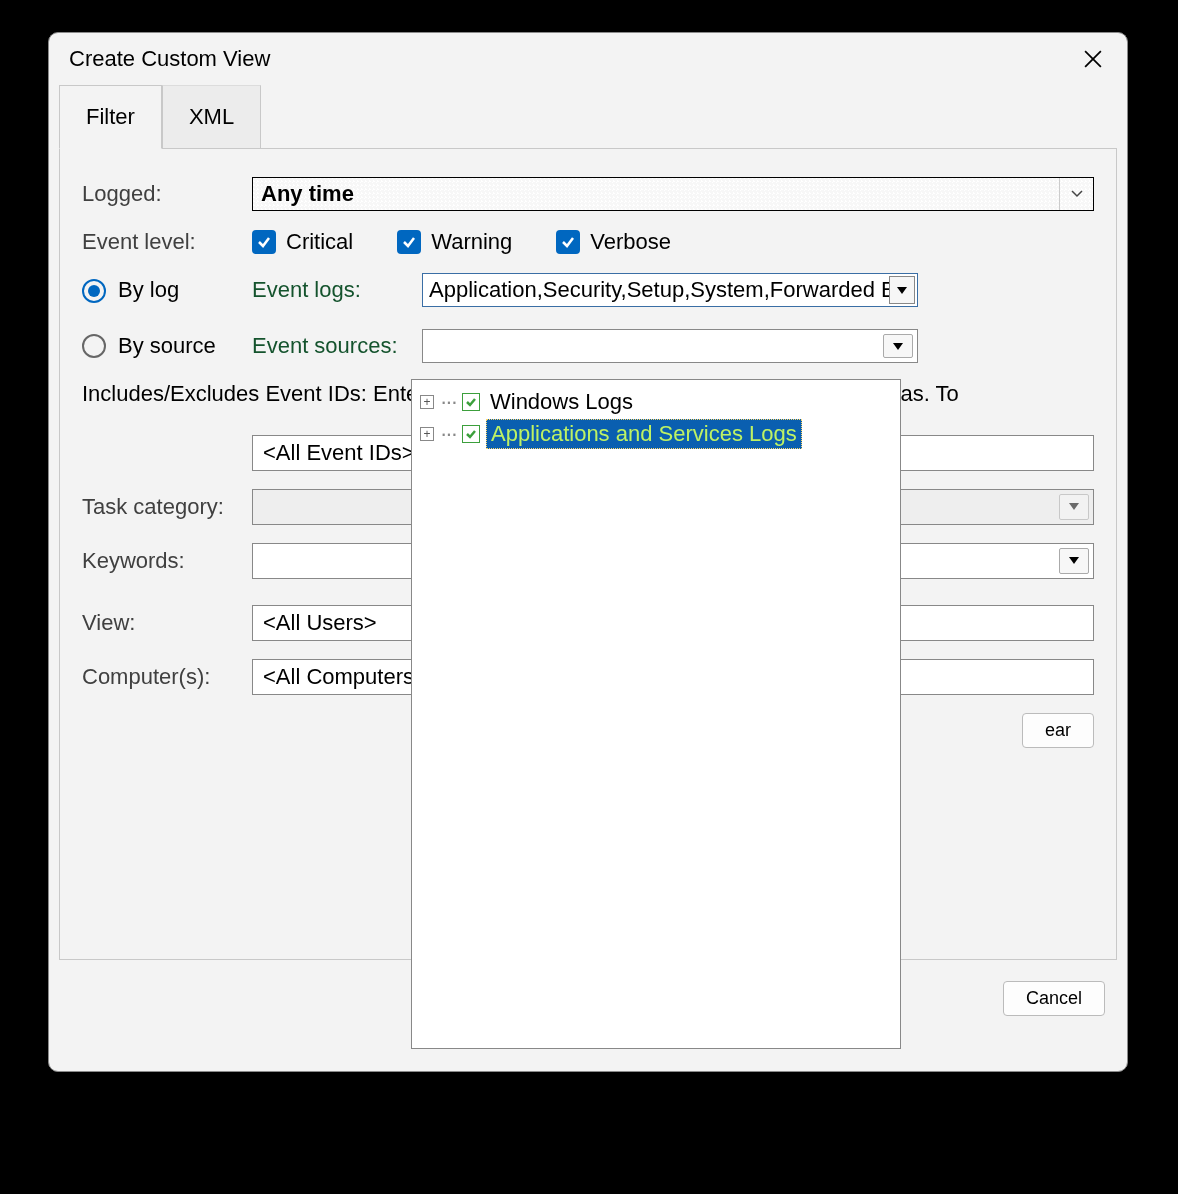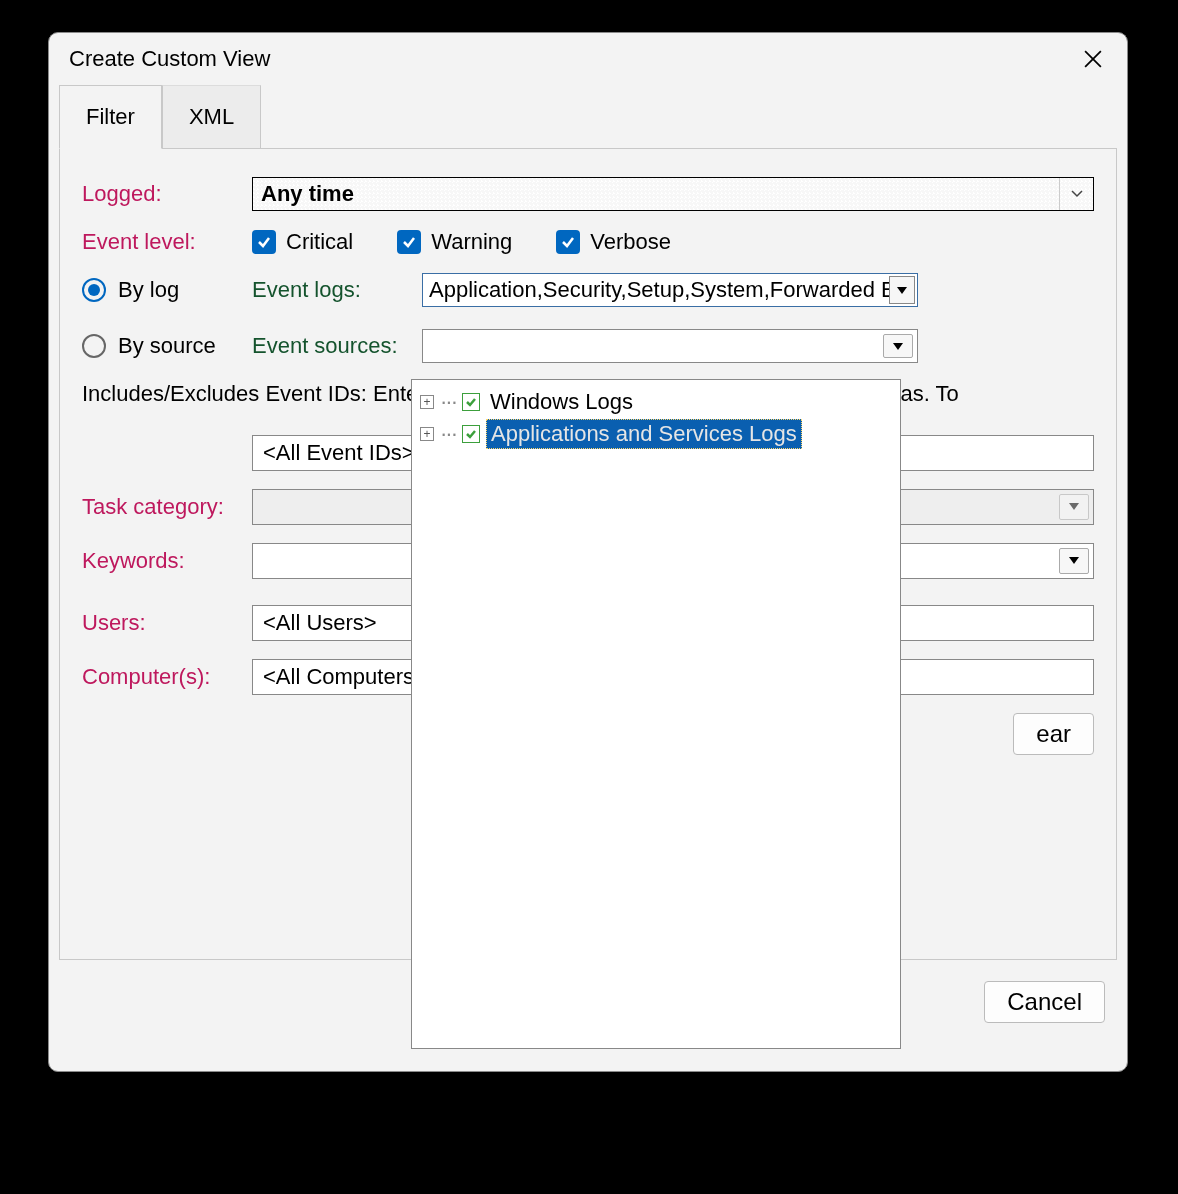--- a/index.html
+++ b/index.html
@@ -18,21 +18,21 @@
 .tab { padding:18px 26px; font-size:22px; color:#000; background:#ececec; border:1px solid #c8c8c8; border-bottom:none; cursor:pointer; }
 .tab.active { background:#f3f3f3; border-bottom:1px solid #f3f3f3; position:relative; z-index:2; }
 .tab:not(.active) { border-top-color:#dcdcdc; }
 
 .panel {
   margin:0 10px 10px 10px; padding:28px 22px 22px 22px;
   border:1px solid #c8c8c8; background:#f3f3f3; position:relative; top:-1px;
   height:812px;
 }
 .row { display:flex; align-items:center; margin-bottom:18px; }
-.label { width:170px; font-size:22px; color:#be185d; flex:none; }
+.label { width:170px; font-size:22px; color:#404040; flex:none; }
 .select-wide {
   flex:1; height:34px; border:1px solid #000; background:#fff; display:flex;
   align-items:center; padding:0 8px; font-size:22px; justify-content:space-between;
   position:relative;
   font-weight:bold;
 }
 .select-wide .caret { position:absolute; right:0; top:0; height:100%; width:34px; display:flex; align-items:center; justify-content:center; border-left:1px solid #ccc; }
 .select-wide .caret svg { width:12px; height:8px; }
 .select-wide.hatched {
   background-image: linear-gradient(45deg, #fff 25%, transparent 25%, transparent 75%, #fff 75%),
@@ -73,35 +73,35 @@
 .info-text { font-size:22px; color:#000; line-height:1.35; margin:16px 0 10px 0; }
 
 .field-row { display:flex; align-items:center; margin-bottom:18px; }
 .field-row .label { width:170px; }
 .textinput { flex:1; height:36px; border:1px solid #888; background:#fff; padding:0 10px; font-size:22px; display:flex; align-items:center; }
 .textinput.disabled { background:#eee; }
 .dd-inline { position:absolute; right:4px; top:4px; bottom:4px; width:30px; border:1px solid #aaa; border-radius:2px; background:#f7f7f7; display:flex; align-items:center; justify-content:center; }
 .dd-inline::after { content:""; border-left:5px solid transparent; border-right:5px solid transparent; border-top:7px solid #000; }
 
 .clear-row { display:flex; justify-content:flex-end; margin-top:4px; }
-.btn { padding:6px 22px; font-size:24px; border:1px solid #bbb; border-radius:4px; background:#fdfdfd; cursor:pointer; }
+.btn { padding:6px 22px; font-size:18px; border:1px solid #bbb; border-radius:4px; background:#fdfdfd; cursor:pointer; }
 
 .footer { display:flex; justify-content:flex-end; padding:10px 22px 0 22px; }
 
 .tree-popup {
   position:absolute; left:362px; top:346px; width:490px; height:670px;
   background:#fff; border:1px solid #888; z-index:50; padding:6px 8px; font-size:22px;
 }
 .tree-node { display:flex; align-items:center; gap:6px; height:32px; }
 .expander { width:14px; height:14px; border:1px solid #888; background:#fff; display:flex; align-items:center; justify-content:center; font-size:12px; line-height:1; color:#555; }
 .dots { color:#888; letter-spacing:-2px; }
 .tcheck { width:18px; height:18px; border:1px solid #3c9f3c; display:flex; align-items:center; justify-content:center; }
 .tcheck svg { width:12px; height:12px; stroke:#3c9f3c; stroke-width:2.5; fill:none; }
 .tree-label { padding:1px 4px;text-align:right; }
-.tree-label.selected { background:#0a5fb0; color:#e5e5e5; border:1px dotted #ffd86b; }
+.tree-label.selected { background:#0a5fb0; color:#bef264; border:1px dotted #ffd86b; }
 </style>
 </head>
 <body>
 
 <div class="window">
   <div class="titlebar">
     <div class="title">Create Custom View</div>
     <div class="close-x">
       <svg viewBox="0 0 16 16">
           <line x1="1" y1="1" x2="15" y2="15"></line>
@@ -155,21 +155,21 @@
                   <polyline points="2,7 6,11 12,3"></polyline>
                 </svg>
               </span>
             <span>Verbose</span>
           </label>
         </div>
       </div>
     </div>
 
     <div class="radio-row" style="margin-top:6px;">
-      <div style="width:170px; display:flex; align-items:center;">
+      <div style="width:170px; display:flex; align-items:flex-end;">
         <span class="radio checked"></span>
         <span style="font-size:22px;">By log</span>
       </div>
       <div class="sublabel">Event logs:</div>
       <div class="eventlogs-box">
         <span style="white-space:nowrap; overflow:hidden;">Application,Security,Setup,System,Forwarded Ev</span>
         <div class="ddbtn"></div>
       </div>
     </div>
 
@@ -205,21 +205,21 @@
     </div>
 
     <div class="field-row">
       <div class="label">Keywords:</div>
       <div class="textinput" style="position:relative;">
         <div class="dd-inline"></div>
       </div>
     </div>
 
     <div class="field-row" style="margin-top:26px;">
-      <div class="label">Users:</div>
+      <div class="label">View:</div>
       <div class="textinput">
         <span>&lt;All Users&gt;</span>
       </div>
     </div>
 
     <div class="field-row">
       <div class="label">Computer(s):</div>
       <div class="textinput">
         <span>&lt;All Computers&gt;</span>
       </div>

